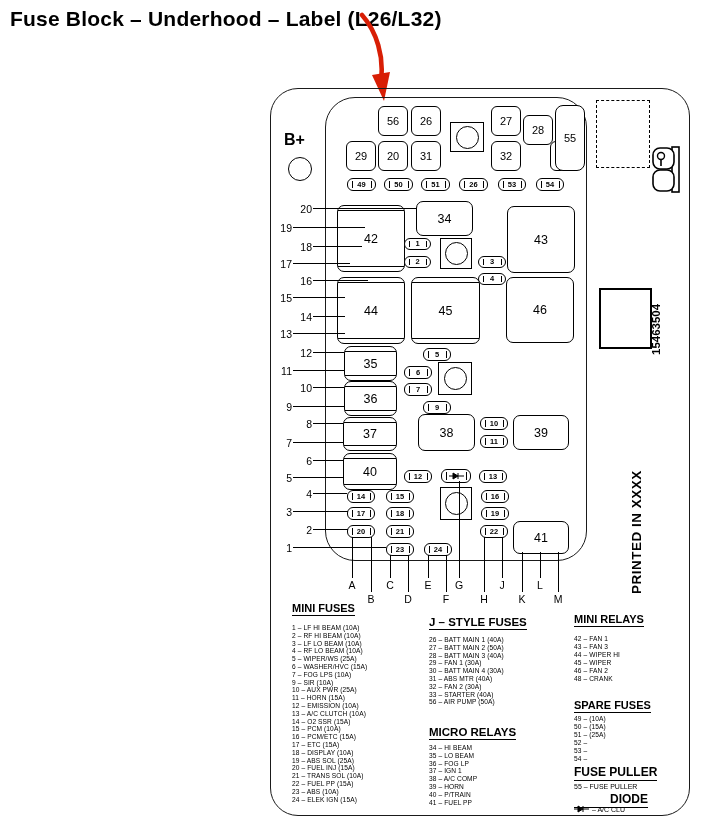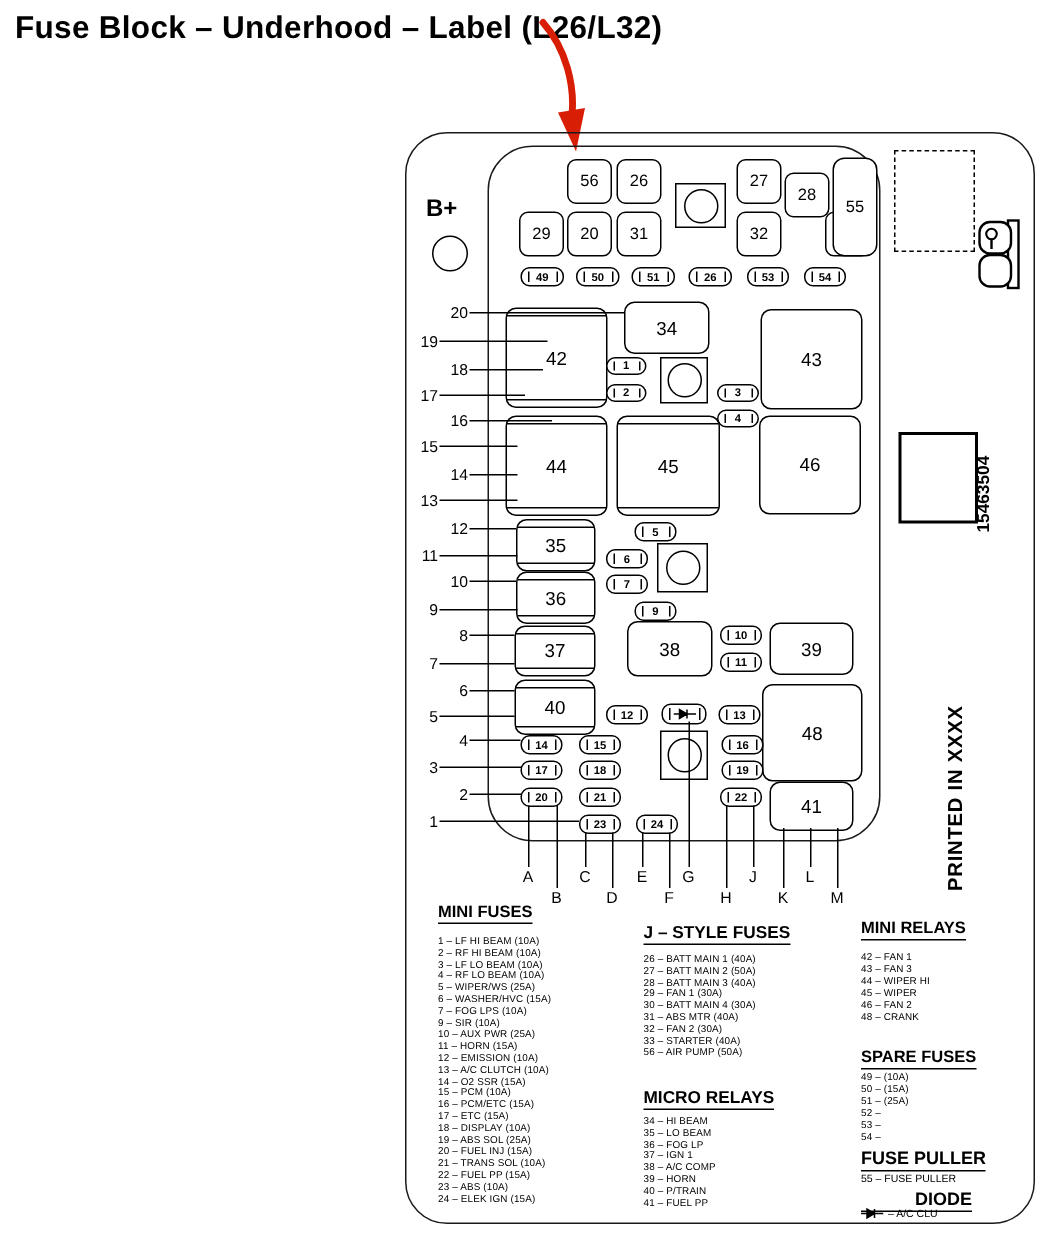--- a/index.html
+++ b/index.html
@@ -100,21 +100,20 @@
   <div class="bx dbl" style="left:337px;top:277px;width:66px;height:65px;">44</div>
   <div class="bx dbl" style="left:411px;top:277px;width:67px;height:65px;">45</div>
   <div class="bx" style="left:506px;top:277px;width:66px;height:64px;">46</div>
 
   <div class="bx dbl" style="left:344px;top:346px;width:51px;height:33px;">35</div>
   <div class="bx dbl" style="left:344px;top:381px;width:51px;height:33px;">36</div>
   <div class="bx dbl" style="left:343px;top:417px;width:52px;height:32px;">37</div>
   <div class="bx dbl" style="left:343px;top:453px;width:52px;height:35px;">40</div>
   <div class="bx" style="left:418px;top:414px;width:55px;height:35px;">38</div>
   <div class="bx" style="left:513px;top:415px;width:54px;height:33px;">39</div>
-  <div class="bx" style="left:508px;top:456px;width:65px;height:63px;">48</div>
   <div class="bx" style="left:513px;top:521px;width:54px;height:31px;">41</div>
 
   <div class="ov" style="left:423px;top:348px;width:26px;height:11px;">5</div>
   <div class="ov" style="left:404px;top:366px;width:26px;height:11px;">6</div>
   <div class="ov" style="left:404px;top:383px;width:26px;height:11px;">7</div>
   <div class="ov" style="left:423px;top:401px;width:26px;height:11px;">9</div>
   <div class="ov" style="left:480px;top:417px;width:26px;height:11px;">10</div>
   <div class="ov" style="left:480px;top:435px;width:26px;height:11px;">11</div>
   <div class="ov" style="left:404px;top:470px;width:26px;height:11px;">12</div>
   <div class="ov" style="left:441px;top:469px;width:28px;height:12px;">

